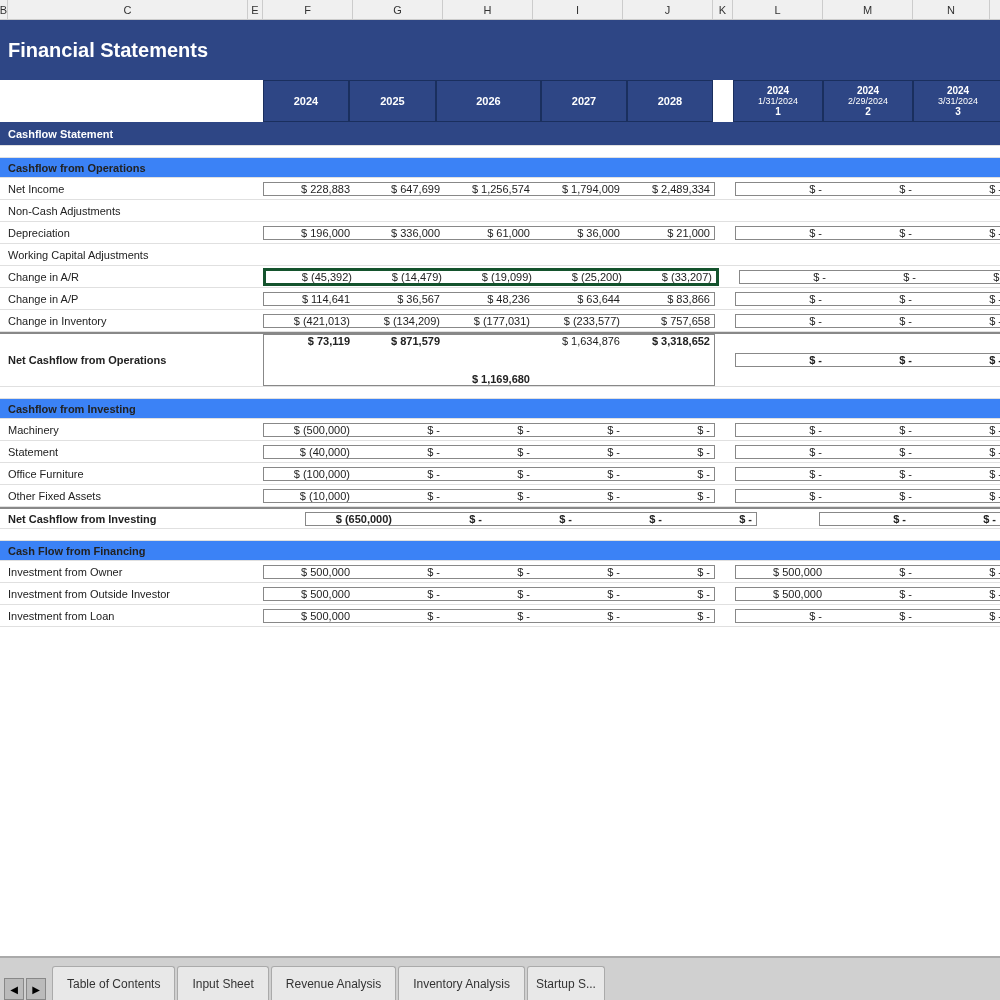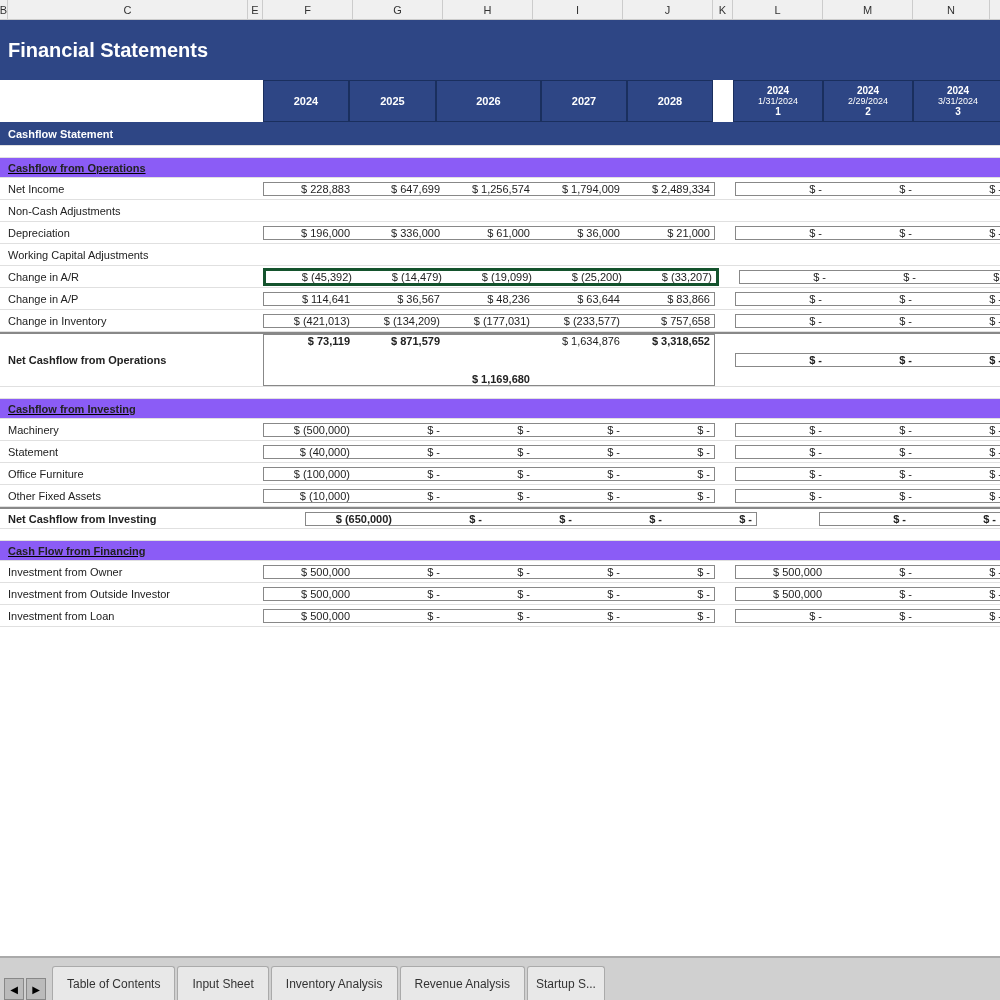--- a/index.html
+++ b/index.html
@@ -123,22 +123,21 @@
       min-height: 24px;
     }
     .section-header-row .row-label {
       color: #fff;
       font-weight: bold;
       font-size: 11px;
     }
 
     .sub-header-row {
       min-height: 20px;
-      background: #8b5cf6;
-      text-decoration: underline;
+      background: #3b82f6;
     }
     .sub-header-row .row-label {
       font-weight: bold;
       font-size: 11px;
       color: #222;
     }
 
     .bold-row .row-label {
       font-weight: bold;
     }
@@ -569,21 +568,21 @@
     <div class="tab-nav-btn">◀</div>
     <div class="tab-nav-btn">▶</div>
   </div>
   <div class="tab">
     <span>Table of Contents</span>
   </div>
   <div class="tab">
     <span>Input Sheet</span>
   </div>
   <div class="tab">
+    <span>Revenue Analysis</span>
+  </div>
+  <div class="tab">
     <span>Inventory Analysis</span>
-  </div>
-  <div class="tab">
-    <span>Revenue Analysis</span>
   </div>
   <div class="tab-overflow">
     <span>Startup S...</span>
   </div>
 </div>
 
 </body></html>

